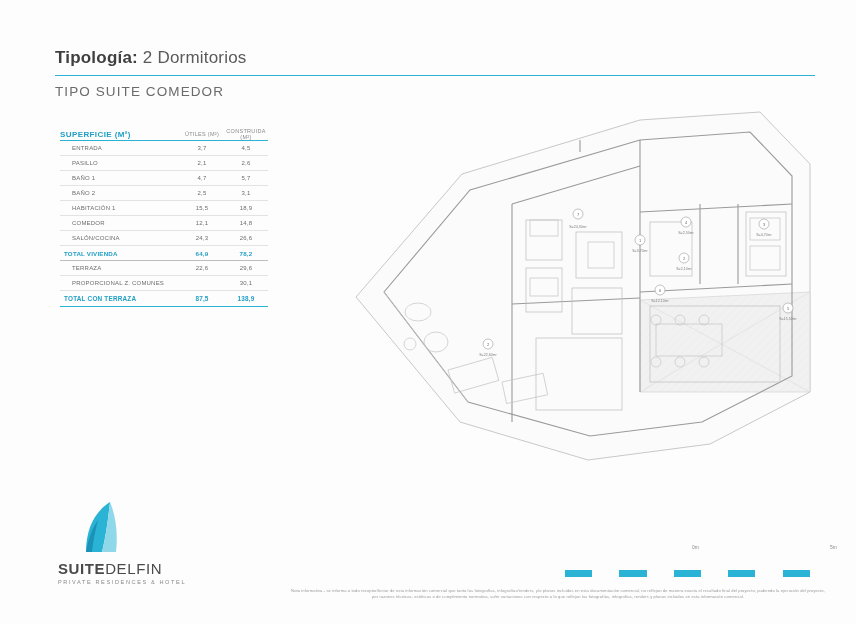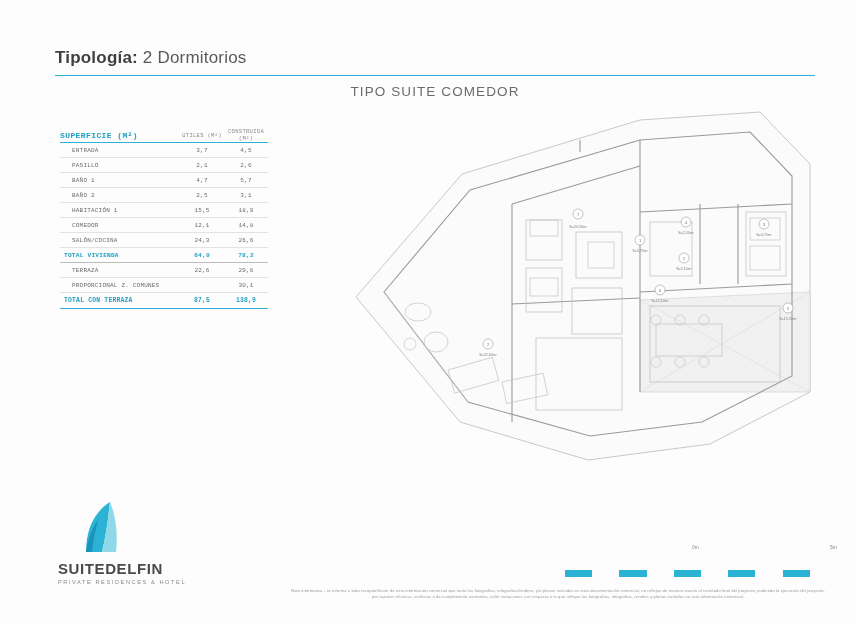--- a/index.html
+++ b/index.html
@@ -47,31 +47,29 @@
     border-bottom: 1px solid #2bb3d6;
     width: 760px;
     height: 0;
   }
   .subtitle {
     margin-top: 8px;
     font-size: 13.5px;
     letter-spacing: 1.1px;
     color: #6b6b6b;
     font-weight: 400;
-    text-align: center;
   }
 
   
   .table-wrap {
     position: absolute;
     left: 60px;
     top: 128px;
     width: 208px;
     font-size: 6.5px;
-    font-family: Liberation Mono, monospace;
   }
   table.surface {
     border-collapse: collapse;
     width: 208px;
   }
   table.surface th, table.surface td {
     padding: 0;
     vertical-align: middle;
   }
   .hdr-label {
@@ -165,21 +163,21 @@
     position: relative;
     margin-left: 22px;
   }
   .logo-name {
     margin-top: 6px;
     font-size: 15px;
     letter-spacing: 0.6px;
     color: #4a4a4a;
   }
   .logo-name b { font-weight: 700; }
-  .logo-name span.thin { font-weight: 700; }
+  .logo-name span.thin { font-weight: 400; }
   .logo-sub {
     font-size: 5.6px;
     letter-spacing: 1.6px;
     color: #8a8a8a;
     margin-top: 2px;
   }
 
   
   .scalebar {
     position: absolute;

